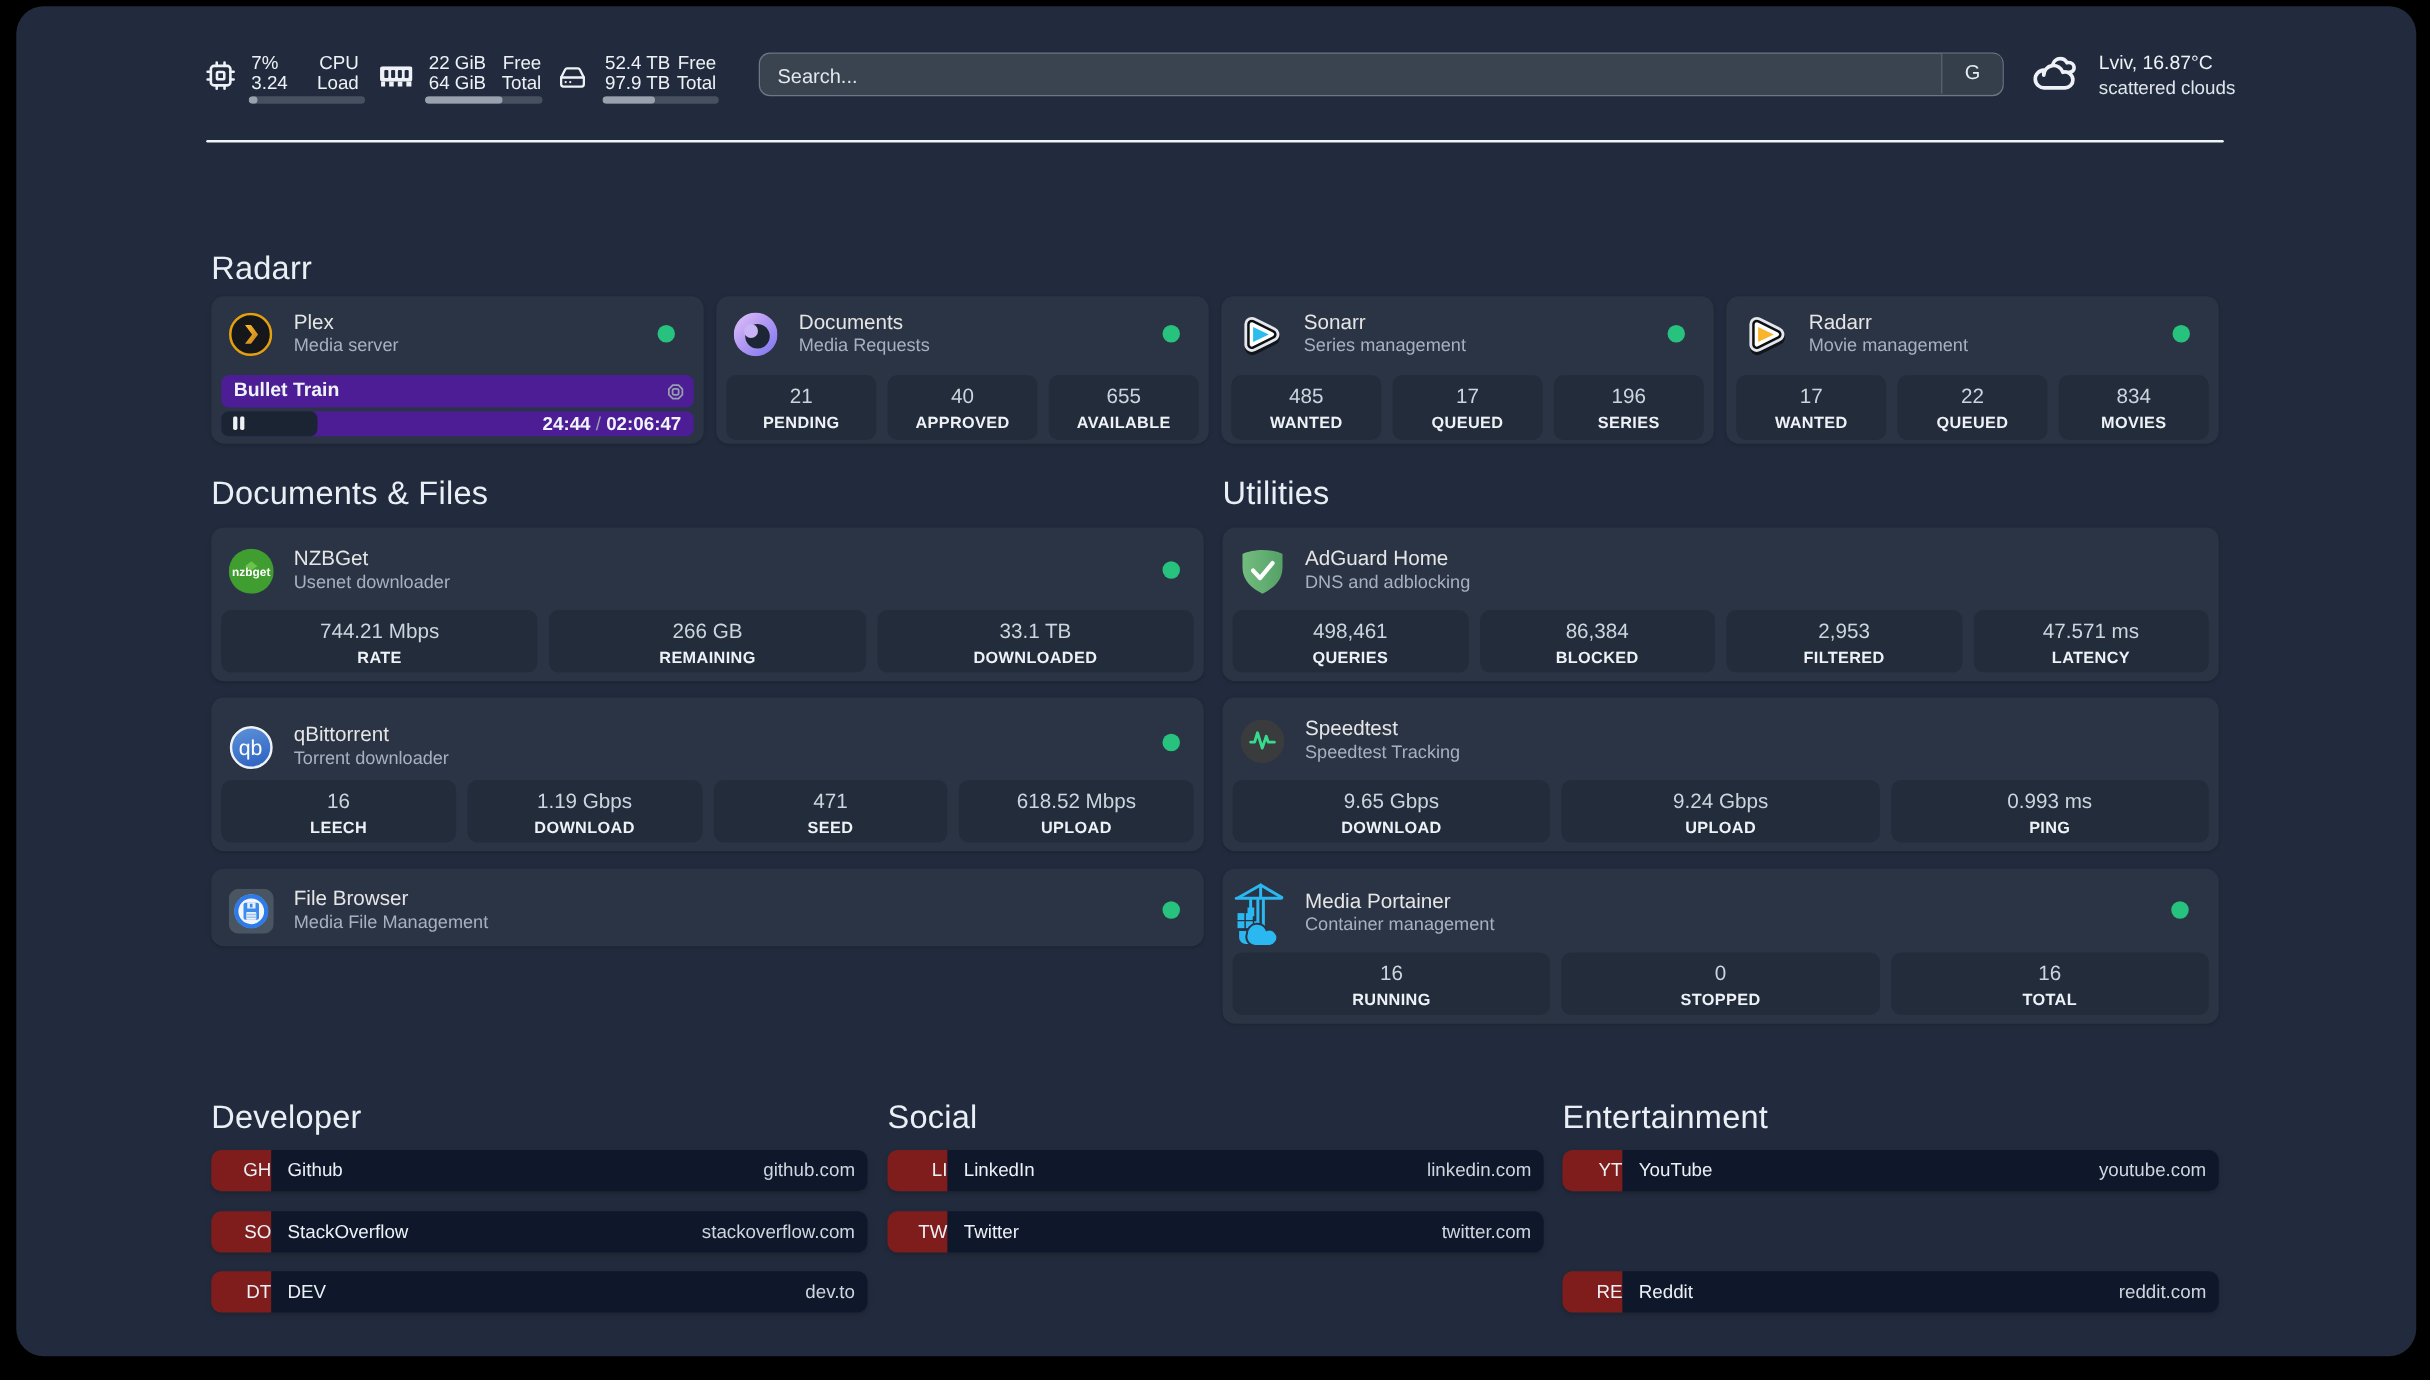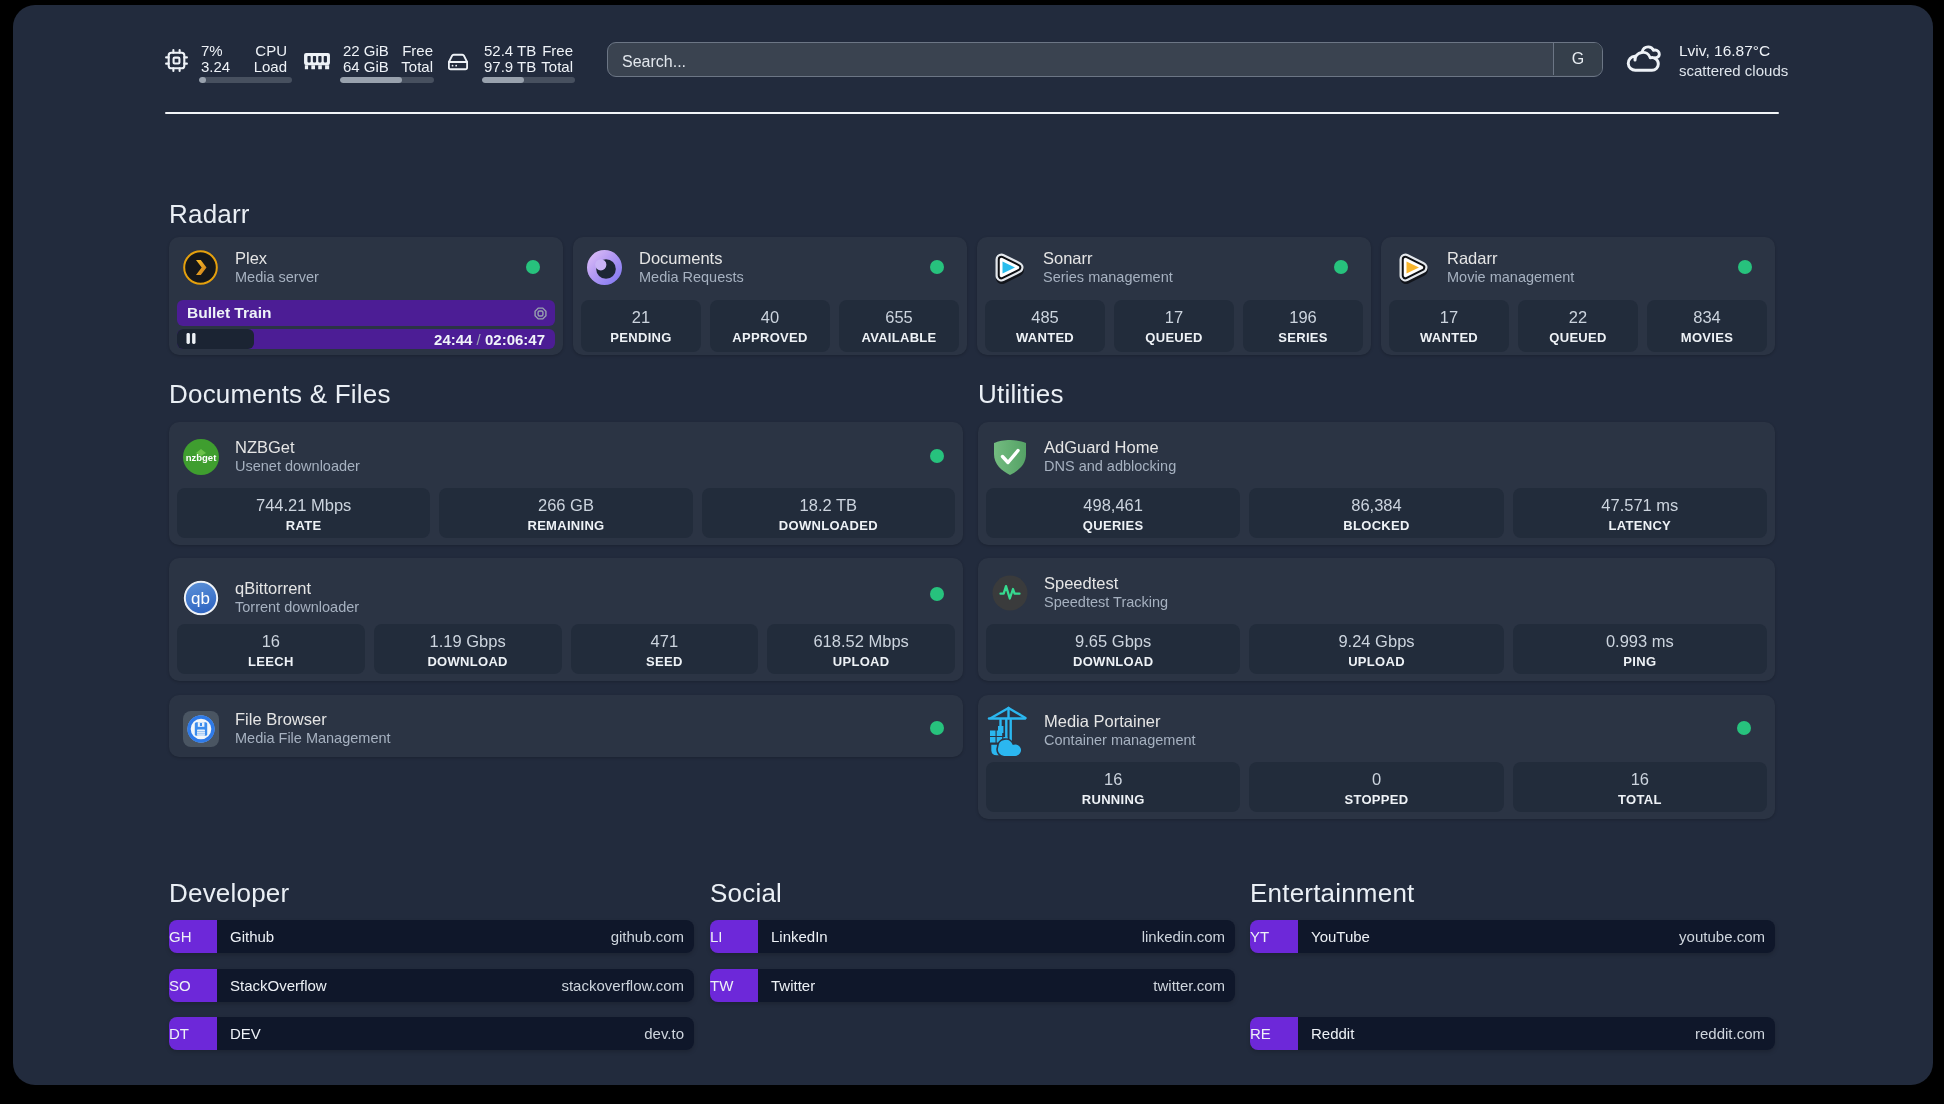--- a/index.html
+++ b/index.html
@@ -25,21 +25,21 @@
 .ct .s{font-size:14.5px;line-height:17px;color:#a6b1c0;margin-top:1px}
 .dot{position:absolute;width:14px;height:14px;border-radius:50%;background:#27c27d}
 .stats{position:absolute;left:8px;right:8px;display:flex;gap:9px}
 .sb{flex:1;background:#222c3b;border-radius:8px;text-align:center;padding-top:7px}
 .sb .v{font-size:16.5px;color:#ccd4de;line-height:20px}
 .sb .l{font-size:13px;font-weight:700;color:#eef2f6;line-height:17px;margin-top:2px;letter-spacing:0.3px}
 
 .prow{position:absolute;left:8px;right:8px;background:#4c1d95;border-radius:6px}
 
 .lrow{position:absolute;height:33px;border-radius:8px;display:flex;box-shadow:0 2px 4px rgba(0,0,0,.18)}
-.ltag{width:48px;flex:none;background:#6d28d9;border-radius:8px 0 0 8px;color:#edf1f6;font-size:15px;text-align:left;line-height:33px}
+.ltag{width:48px;flex:none;background:#7f1d1d;border-radius:8px 0 0 8px;color:#edf1f6;font-size:15px;text-align:right;line-height:33px}
 .lbody{flex:1;background:#0f172a;border-radius:0 8px 8px 0;position:relative}
 .lbody .nm{position:absolute;left:13px;top:8px;font-size:15px;color:#edf1f6}
 .lbody .dm{position:absolute;right:10px;top:8px;font-size:15px;color:#ced5dd}
 </style>
 </head>
 <body>
 <div class="frame">
 
 <svg class="abs" style="left:151px;top:43px" width="25" height="25" viewBox="0 0 24 24" fill="none" stroke="#eef2f7" stroke-width="2" stroke-linecap="round">
       <rect x="4.5" y="4.5" width="15" height="15" rx="2.5"></rect>
@@ -258,21 +258,21 @@
   <div class="stats" style="top:66px">
     <div class="sb" style="height:50px">
           <div class="v">744.21 Mbps</div>
           <div class="l">RATE</div>
         </div>
     <div class="sb" style="height:50px">
           <div class="v">266 GB</div>
           <div class="l">REMAINING</div>
         </div>
     <div class="sb" style="height:50px">
-          <div class="v">18.2 TB</div>
+          <div class="v">33.1 TB</div>
           <div class="l">DOWNLOADED</div>
         </div>
   </div>
 </div>
 
 <div class="card" style="left:965px;top:417px;width:797px;height:123px">
   <div class="chdr" style="top:16px">
     <div class="cic">
       <svg width="36" height="38" viewBox="0 0 36 38">
             <defs>
@@ -291,20 +291,24 @@
         </div>
   </div>
   <div class="stats" style="top:66px">
     <div class="sb" style="height:50px">
           <div class="v">498,461</div>
           <div class="l">QUERIES</div>
         </div>
     <div class="sb" style="height:50px">
           <div class="v">86,384</div>
           <div class="l">BLOCKED</div>
+        </div>
+    <div class="sb" style="height:50px">
+          <div class="v">2,953</div>
+          <div class="l">FILTERED</div>
         </div>
     <div class="sb" style="height:50px">
           <div class="v">47.571 ms</div>
           <div class="l">LATENCY</div>
         </div>
   </div>
 </div>
 
 <div class="card" style="left:156px;top:553px;width:794px;height:123px">
   <div class="chdr" style="top:21px">

